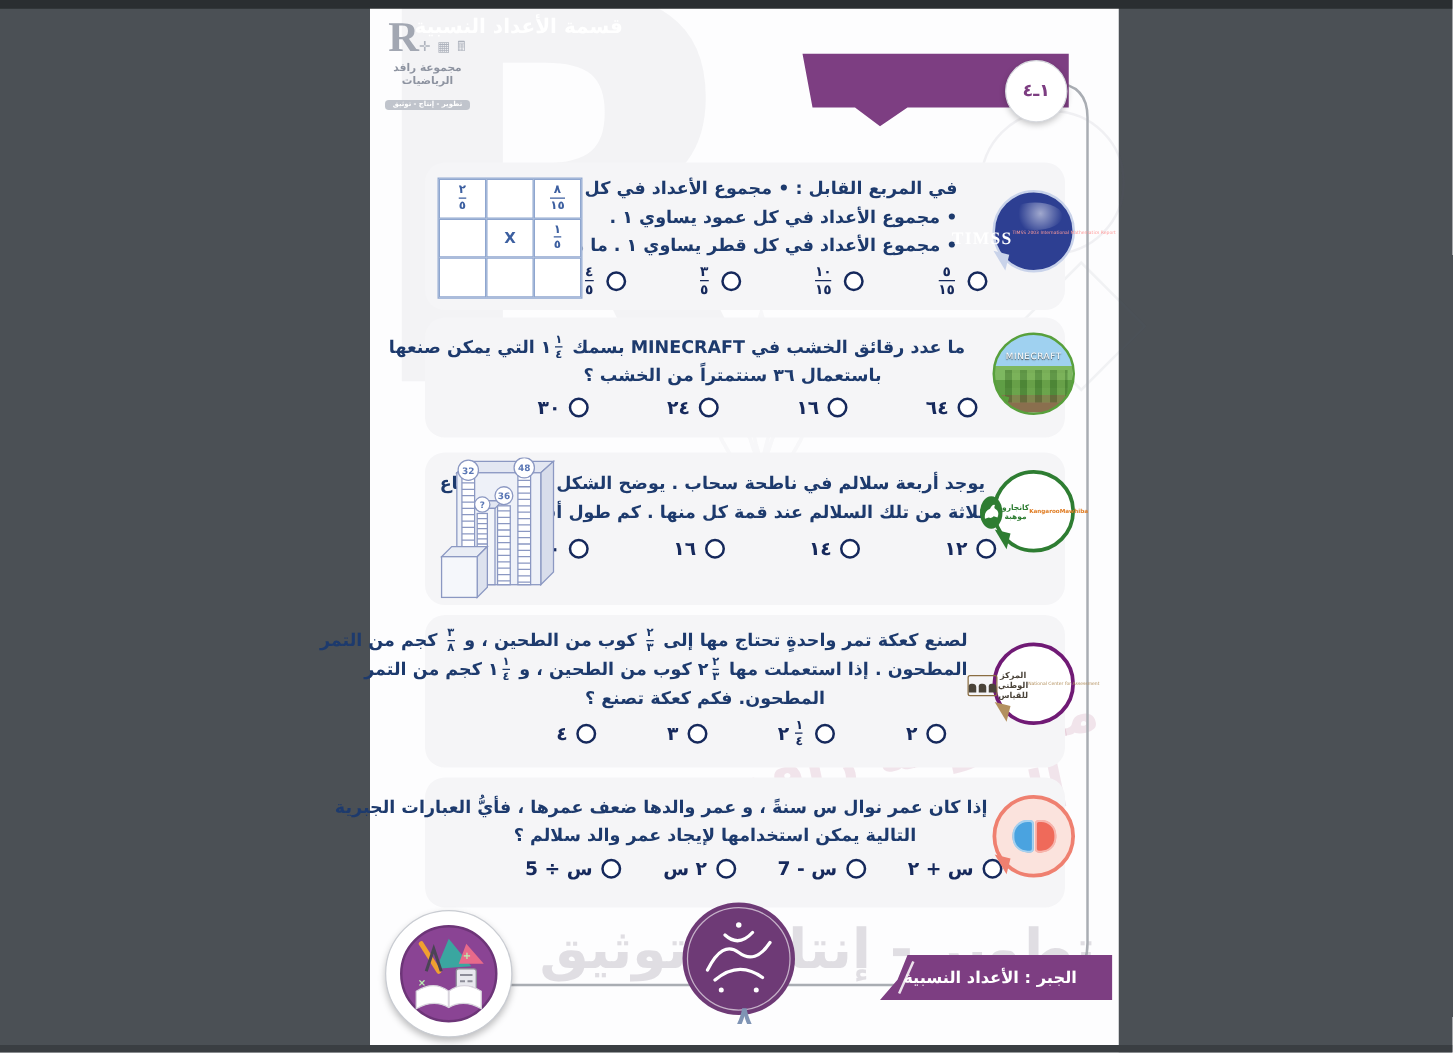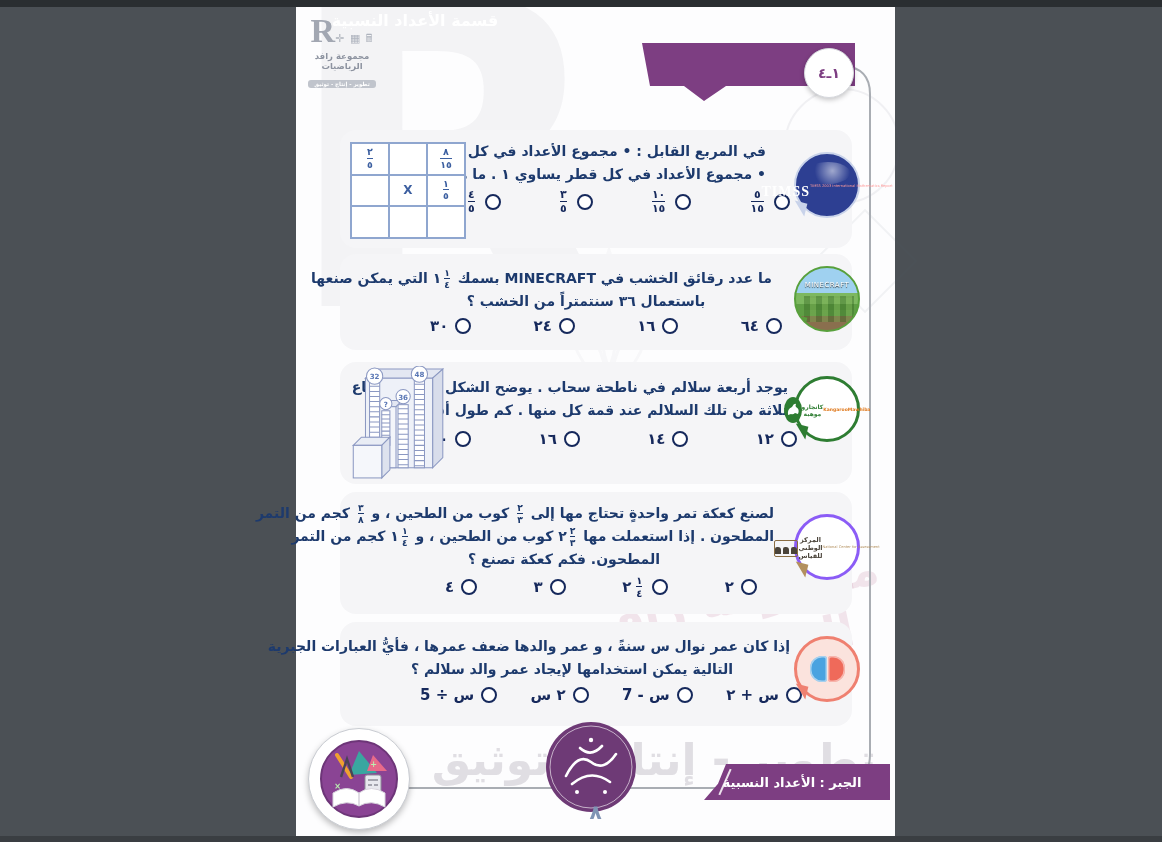--- a/index.html
+++ b/index.html
@@ -72,21 +72,21 @@
   .bub-mc{border:2.5px solid #58a03c;overflow:hidden;
           background:linear-gradient(180deg,#9fd1f0 0 40%,#7db860 40% 58%,#5f9e45 58% 78%,#8a6f4e 78%)}
   .mc-t{color:#fff;font-size:7px;font-weight:normal;letter-spacing:.5px;margin-top:-28px;text-shadow:0 1px 1px #333}
   .mc-px{position:absolute;bottom:8px;left:8px;width:50px;height:26px;opacity:.55;
          background:repeating-linear-gradient(90deg,rgba(60,110,40,.8) 0 6px,rgba(120,170,80,.8) 6px 12px),
                     repeating-linear-gradient(0deg,rgba(0,0,0,.15) 0 6px,rgba(255,255,255,.1) 6px 12px)}
   .bub-kang{background:#fff;border:3px solid #2e7d32}
   .kang-circ{width:26px;height:26px;border-radius:50%;background:#2e7d32;display:flex;align-items:center;justify-content:center;margin-top:2px}
   .kang-t{font-size:6px;color:#2e7d32;font-weight:bold;margin-top:2px}
   .kang-s{font-size:4.5px;color:#e07b20;font-weight:bold}
-  .bub-qiyas{background:#fff;border:3px solid #8b5cf6}
+  .bub-qiyas{background:#fff;border:3px solid #701a75}
   .qiyas-box{width:30px;height:17px;border:1.5px solid #8a6d42;border-radius:2px;margin-top:3px;
              display:flex;align-items:flex-end;justify-content:center;gap:2px;padding-bottom:2px;box-sizing:border-box}
   .qiyas-box i{display:block;width:6px;height:7px;background:#4a4339;border-radius:2px 3px 0 0}
   .qiyas-t{font-size:6.5px;color:#4a4339;font-weight:bold;margin-top:2px}
   .qiyas-s{font-size:3.6px;color:#b3905e;white-space:nowrap}
   .bub-brain{background:#fbe3dd;border:3px solid #ef8070;flex-direction:row;gap:1px}
   .brain-l{width:17px;height:26px;background:#4aa3e0;border-radius:12px 3px 3px 12px;
            box-shadow:inset 0 0 0 1.5px rgba(255,255,255,.5)}
   .brain-r{width:17px;height:26px;background:#ef6a5a;border-radius:3px 12px 12px 3px;
            box-shadow:inset 0 0 0 1.5px rgba(255,255,255,.5)}
@@ -164,20 +164,21 @@
             <span>١</span>
             <span class="den">٥</span>
           </span>
         </div>
       <div class="mcell"></div>
       <div class="mcell"></div>
       <div class="mcell"></div>
     </div>
     <div class="q-text" style="padding:10px 86px 0 135px;text-align:right">
       <div class="ln">في المربع القابل :    •  مجموع الأعداد في كل صف يساوي ١ .</div>
+      <div class="ln">•  مجموع الأعداد في كل عمود يساوي ١ .</div>
       <div class="ln">•  مجموع الأعداد في كل قطر يساوي ١ .    ما هي قيمة X ؟</div>
     </div>
     <div class="answers" style="margin:3px 62px 0 125px">
       <label class="opt">
           <span class="radio"></span>
           <span class="frac" style="font-size:11px">
             <span>٥</span>
             <span class="den">١٥</span>
           </span>
         </label>

